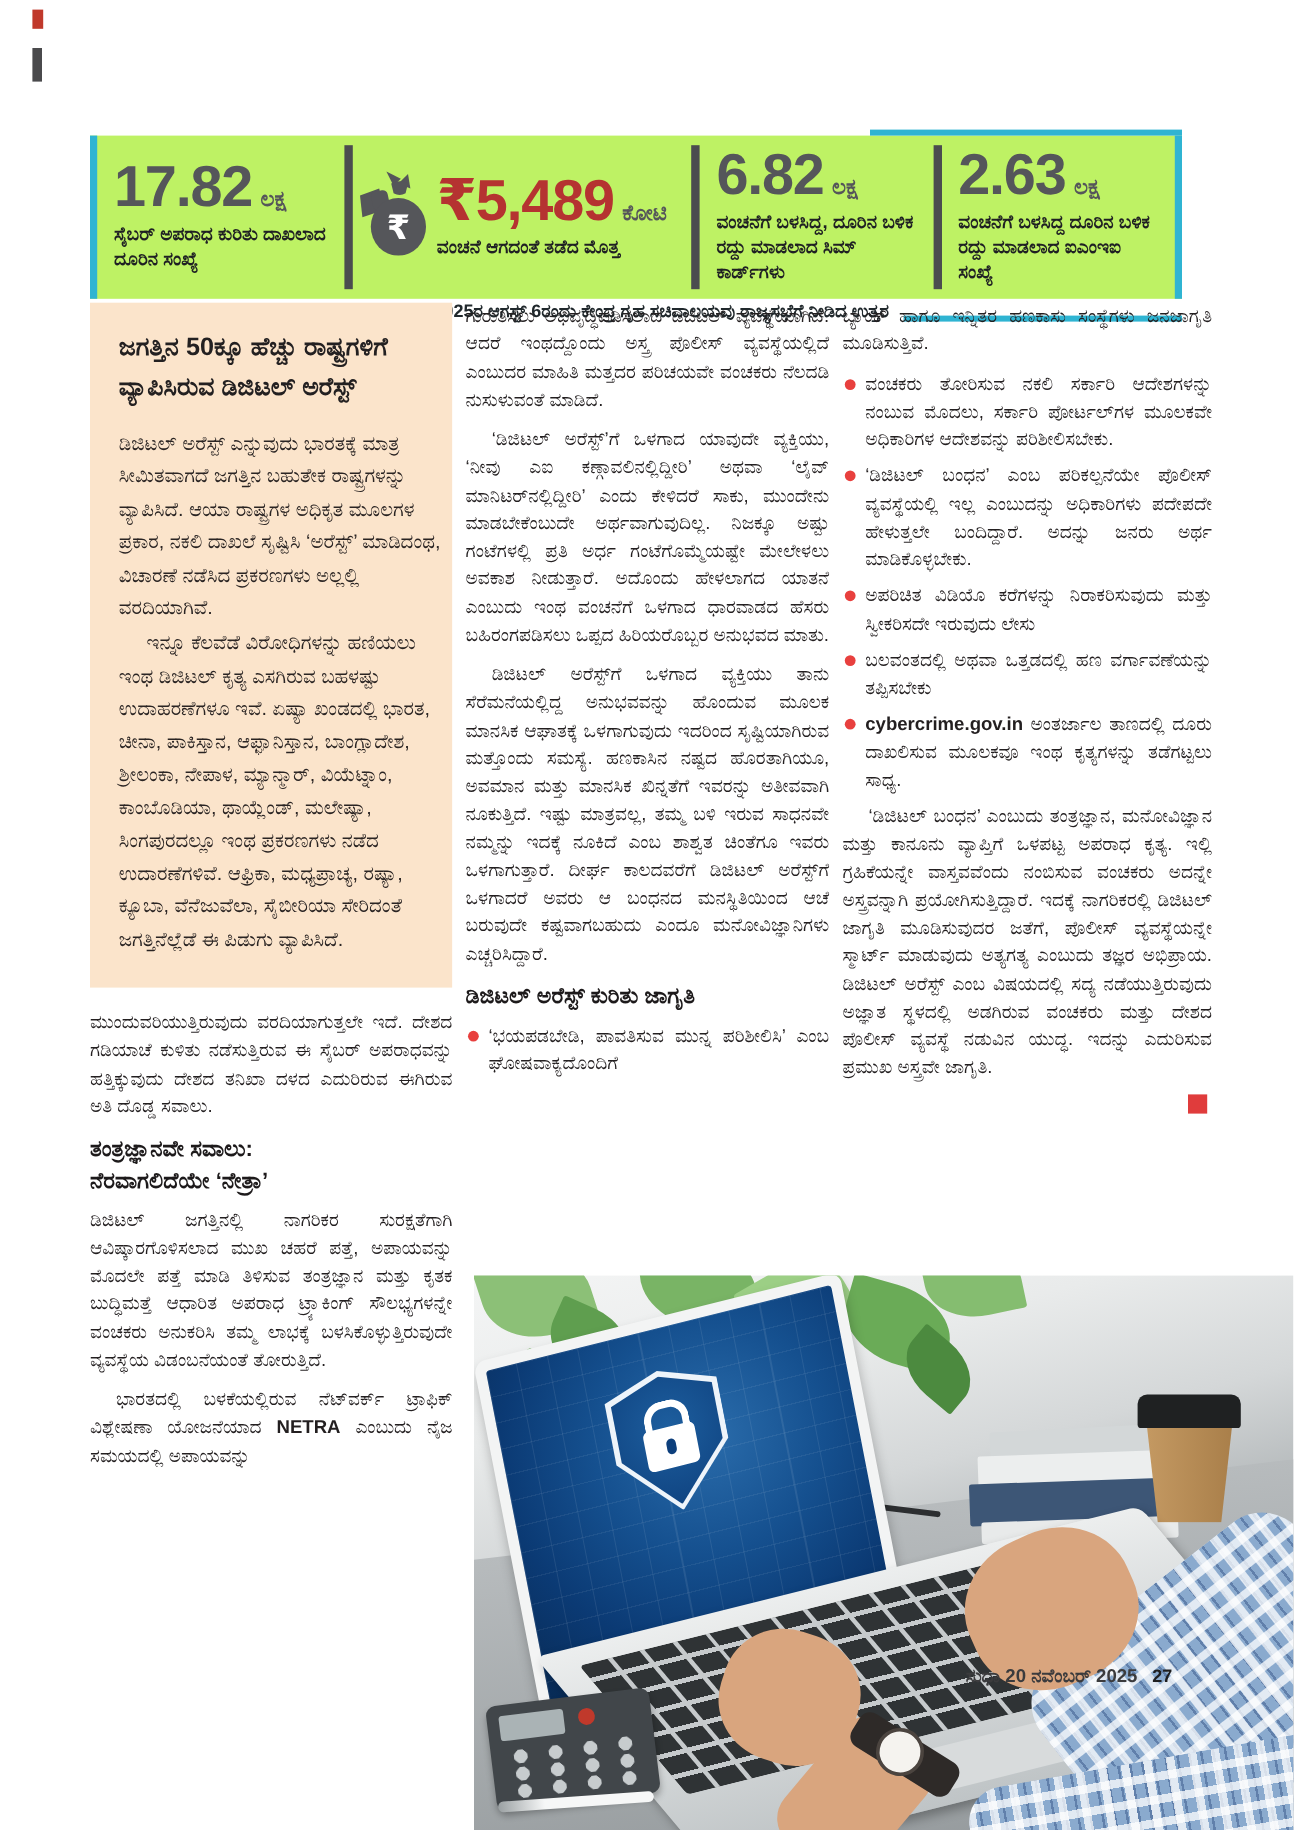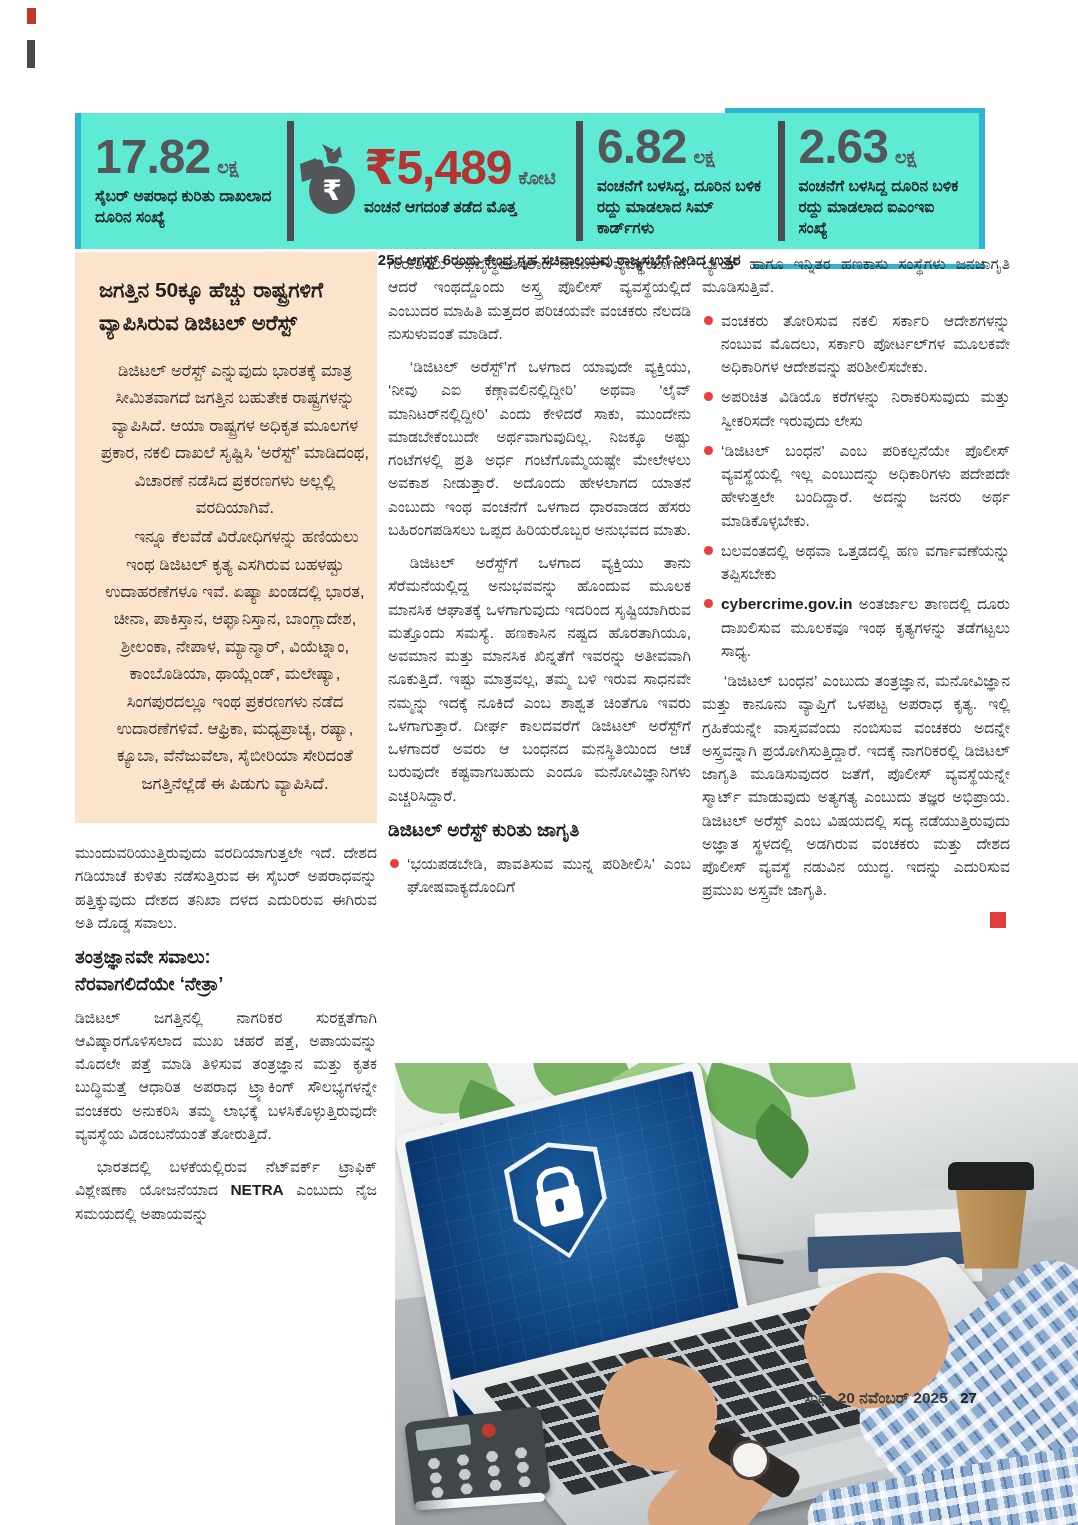--- a/index.html
+++ b/index.html
@@ -4,21 +4,21 @@
 <style>
   html,body{margin:0;padding:0;background:#ffffff;}
   .page{position:relative;width:1078px;height:1525px;background:#fff;overflow:hidden;
         font-family:"Liberation Sans","DejaVu Sans",sans-serif;color:#231f20;}
   
   .pm-red{position:absolute;left:27px;top:8px;width:9px;height:16px;background:#c0392b;}
   .pm-dark{position:absolute;left:27px;top:40px;width:8px;height:28px;background:#4a4a4c;}
 
   
   .stats-wrap{position:absolute;left:75px;top:113px;width:910px;}
-  .stats{position:relative;display:flex;align-items:center;background:#5eead4;
+  .stats{position:relative;display:flex;align-items:center;background:#bef264;
          border-left:6px solid #2fb4d2;border-right:6px solid #2fb4d2;
          min-height:110px;padding:6px 0;}
   .stats::after{content:"";position:absolute;right:-6px;top:-5px;width:260px;height:5px;background:#2fb4d2;}
   .stat{padding:4px 14px;flex:1 1 0;}
   .stat.s1{flex:0 0 178px;}
   .stat.s2{flex:0 0 262px;display:flex;align-items:center;gap:6px;padding-left:6px;}
   .vdiv{width:7px;align-self:stretch;background:#4b4c4f;margin:2px 0;}
   .num-row{white-space:nowrap;}
   .num{font-size:48px;font-weight:bold;color:#55565a;letter-spacing:-1px;line-height:1;}
   .num.red{color:#b53331;}
@@ -30,21 +30,21 @@
   .source-text{padding:0 12px;font-size:15px;font-weight:bold;color:#20282c;white-space:nowrap;}
 
   
   .col{position:absolute;top:252px;font-size:15.5px;line-height:1.5;text-align:justify;}
   .col p{margin:0 0 10px;}
   .col1{left:75px;width:302px;height:1190px;overflow:hidden;text-align:justify;}
   .col2{left:388px;width:303px;height:788px;overflow:hidden;}
   .col3{left:702px;width:308px;height:788px;overflow:hidden;}
   .peach-box{background:#fbe4cb;padding:22px 6px 24px 24px;margin-bottom:18px;text-align:left;}
   .box-title{font-size:21px;font-weight:bold;line-height:1.55;color:#232021;margin:0 0 18px;}
-  .box-body{font-size:16.5px;line-height:1.66;color:#2a2423;text-align:center;}
+  .box-body{font-size:16.5px;line-height:1.66;color:#2a2423;}
   .box-body p{margin:0 0 2px;}
   .indent{text-indent:1.4em;}
   .subhead{font-size:18.5px;font-weight:bold;line-height:1.45;margin:0 0 8px;color:#1d1a1b;text-align:left;}
   .bullets{list-style:none;margin:4px 0 0;padding:0;}
   .bullets li{position:relative;padding-left:19px;margin:0 0 7px;}
   .bullets li::before{content:"";position:absolute;left:2px;top:7px;width:9px;height:9px;border-radius:50%;background:#e8403e;}
   .bold{font-weight:bold;}
   .end-square{width:16px;height:16px;background:#e03c3c;margin:10px 4px 0 auto;}
 
   
@@ -184,22 +184,22 @@
     <div class="subhead">ಡಿಜಿಟಲ್ ಅರೆಸ್ಟ್ ಕುರಿತು ಜಾಗೃತಿ</div>
     <ul class="bullets">
       <li>‘ಭಯಪಡಬೇಡಿ, ಪಾವತಿಸುವ ಮುನ್ನ ಪರಿಶೀಲಿಸಿ’ ಎಂಬ ಘೋಷವಾಕ್ಯದೊಂದಿಗೆ</li>
     </ul>
   </div>
 
   <div class="col col3">
     <p>ಬ್ಯಾಂಕ್ ಹಾಗೂ ಇನ್ನಿತರ ಹಣಕಾಸು ಸಂಸ್ಥೆಗಳು ಜನಜಾಗೃತಿ ಮೂಡಿಸುತ್ತಿವೆ.</p>
     <ul class="bullets">
       <li>ವಂಚಕರು ತೋರಿಸುವ ನಕಲಿ ಸರ್ಕಾರಿ ಆದೇಶಗಳನ್ನು ನಂಬುವ ಮೊದಲು, ಸರ್ಕಾರಿ ಪೋರ್ಟಲ್‌ಗಳ ಮೂಲಕವೇ ಅಧಿಕಾರಿಗಳ ಆದೇಶವನ್ನು ಪರಿಶೀಲಿಸಬೇಕು.</li>
+      <li>‘ಡಿಜಿಟಲ್ ಬಂಧನ’ ಎಂಬ ಪರಿಕಲ್ಪನೆಯೇ ಪೊಲೀಸ್ ವ್ಯವಸ್ಥೆಯಲ್ಲಿ ಇಲ್ಲ ಎಂಬುದನ್ನು ಅಧಿಕಾರಿಗಳು ಪದೇಪದೇ ಹೇಳುತ್ತಲೇ ಬಂದಿದ್ದಾರೆ. ಅದನ್ನು ಜನರು ಅರ್ಥ ಮಾಡಿಕೊಳ್ಳಬೇಕು.</li>
       <li>ಅಪರಿಚಿತ ವಿಡಿಯೊ ಕರೆಗಳನ್ನು ನಿರಾಕರಿಸುವುದು ಮತ್ತು ಸ್ವೀಕರಿಸದೇ ಇರುವುದು ಲೇಸು</li>
-      <li>‘ಡಿಜಿಟಲ್ ಬಂಧನ’ ಎಂಬ ಪರಿಕಲ್ಪನೆಯೇ ಪೊಲೀಸ್ ವ್ಯವಸ್ಥೆಯಲ್ಲಿ ಇಲ್ಲ ಎಂಬುದನ್ನು ಅಧಿಕಾರಿಗಳು ಪದೇಪದೇ ಹೇಳುತ್ತಲೇ ಬಂದಿದ್ದಾರೆ. ಅದನ್ನು ಜನರು ಅರ್ಥ ಮಾಡಿಕೊಳ್ಳಬೇಕು.</li>
       <li>ಬಲವಂತದಲ್ಲಿ ಅಥವಾ ಒತ್ತಡದಲ್ಲಿ ಹಣ ವರ್ಗಾವಣೆಯನ್ನು ತಪ್ಪಿಸಬೇಕು</li>
       <li><span class="bold">cybercrime.gov.in</span><span> ಅಂತರ್ಜಾಲ ತಾಣದಲ್ಲಿ ದೂರು ದಾಖಲಿಸುವ ಮೂಲಕವೂ ಇಂಥ ಕೃತ್ಯಗಳನ್ನು ತಡೆಗಟ್ಟಲು ಸಾಧ್ಯ.</span></li>
     </ul>
     <p class="indent">‘ಡಿಜಿಟಲ್ ಬಂಧನ’ ಎಂಬುದು ತಂತ್ರಜ್ಞಾನ, ಮನೋವಿಜ್ಞಾನ ಮತ್ತು ಕಾನೂನು ವ್ಯಾಪ್ತಿಗೆ ಒಳಪಟ್ಟ ಅಪರಾಧ ಕೃತ್ಯ. ಇಲ್ಲಿ ಗ್ರಹಿಕೆಯನ್ನೇ ವಾಸ್ತವವೆಂದು ನಂಬಿಸುವ ವಂಚಕರು ಅದನ್ನೇ ಅಸ್ತ್ರವನ್ನಾಗಿ ಪ್ರಯೋಗಿಸುತ್ತಿದ್ದಾರೆ. ಇದಕ್ಕೆ ನಾಗರಿಕರಲ್ಲಿ ಡಿಜಿಟಲ್ ಜಾಗೃತಿ ಮೂಡಿಸುವುದರ ಜತೆಗೆ, ಪೊಲೀಸ್ ವ್ಯವಸ್ಥೆಯನ್ನೇ ಸ್ಮಾರ್ಟ್ ಮಾಡುವುದು ಅತ್ಯಗತ್ಯ ಎಂಬುದು ತಜ್ಞರ ಅಭಿಪ್ರಾಯ. ಡಿಜಿಟಲ್ ಅರೆಸ್ಟ್ ಎಂಬ ವಿಷಯದಲ್ಲಿ ಸದ್ಯ ನಡೆಯುತ್ತಿರುವುದು ಅಜ್ಞಾತ ಸ್ಥಳದಲ್ಲಿ ಅಡಗಿರುವ ವಂಚಕರು ಮತ್ತು ದೇಶದ ಪೊಲೀಸ್ ವ್ಯವಸ್ಥೆ ನಡುವಿನ ಯುದ್ಧ. ಇದನ್ನು ಎದುರಿಸುವ ಪ್ರಮುಖ ಅಸ್ತ್ರವೇ ಜಾಗೃತಿ.</p>
     <div class="end-square"></div>
   </div>
 
   <div class="photo">
     <div class="desk"></div>
 

